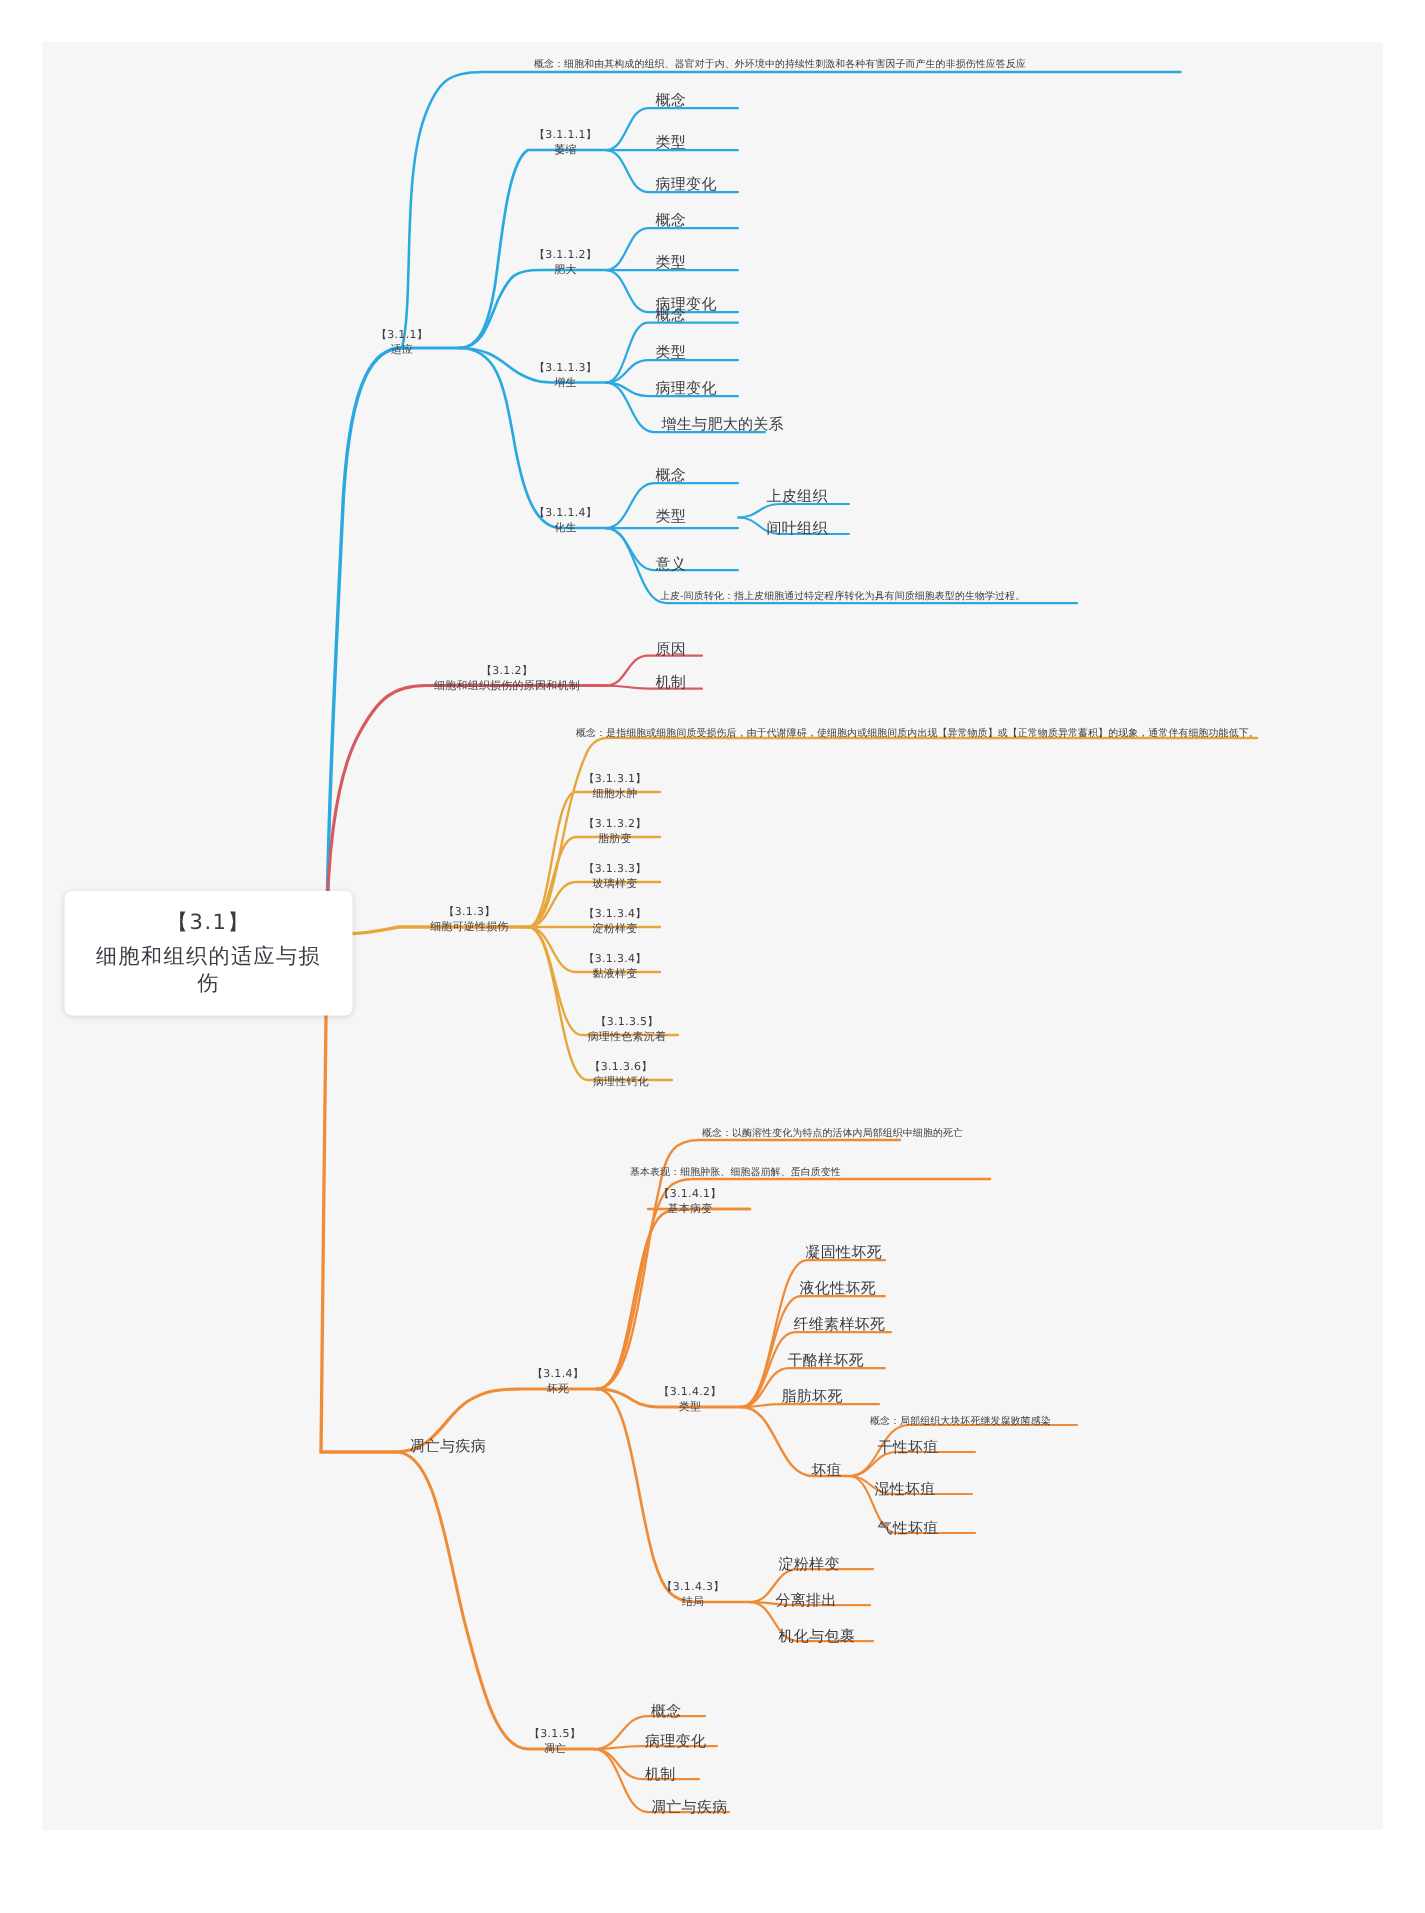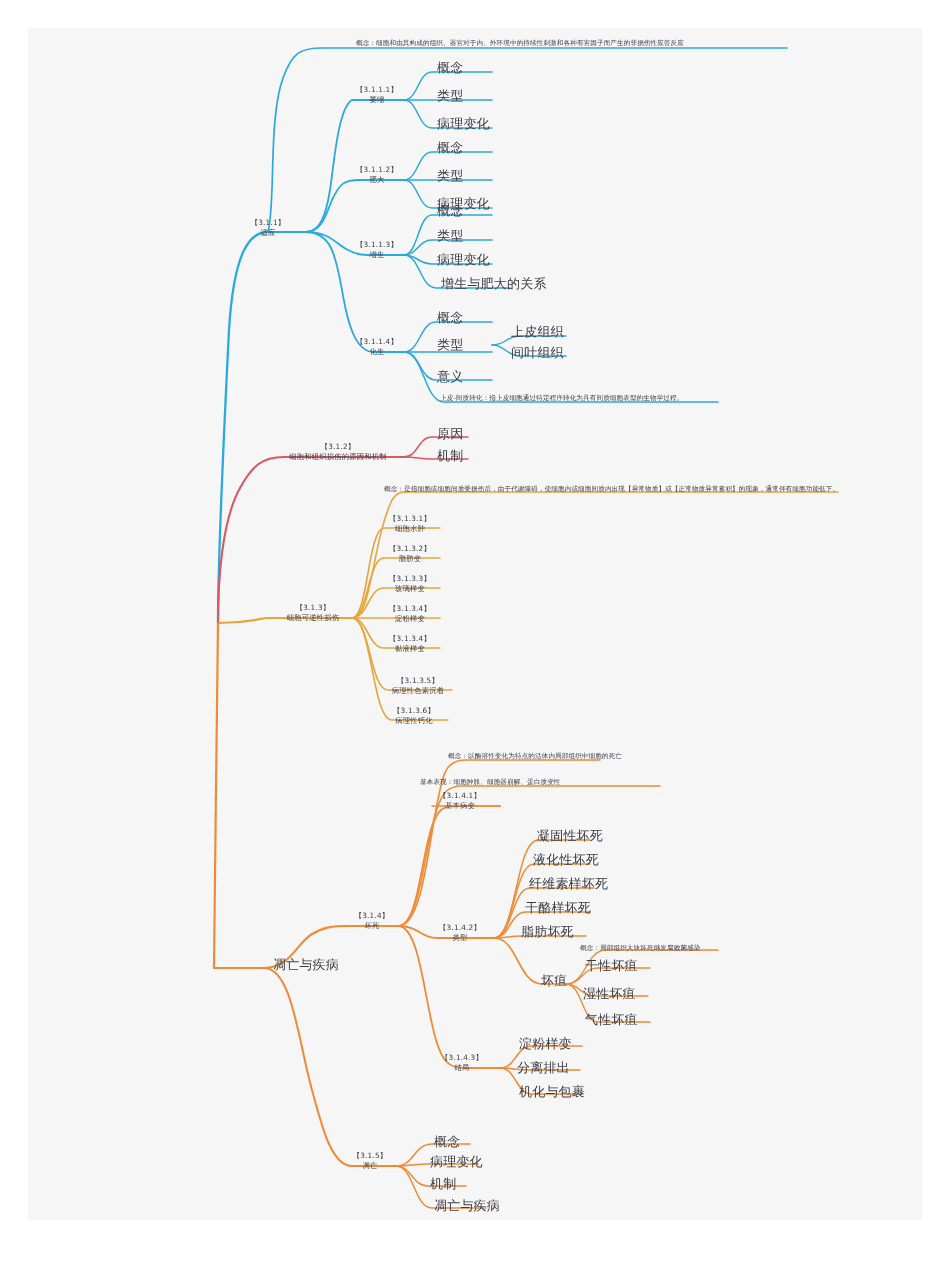--- a/index.html
+++ b/index.html
@@ -1,21 +1,21 @@
 <!DOCTYPE html>
 <html><head>
 <meta charset="utf-8">
 <style>
   html,body{margin:0;padding:0;background:#ffffff;}
   body{font-family:"DejaVu Sans","Liberation Sans",sans-serif;}
   #canvas{position:relative;width:950px;height:1275px;background:#ffffff;overflow:hidden;}
   #board{position:absolute;left:28px;top:28px;width:894px;height:1192px;background:#f6f6f6;border-radius:2px;}
   svg#links{position:absolute;left:0;top:0;width:950px;height:1275px;pointer-events:none;}
   .node{position:absolute;color:#3b3b44;white-space:nowrap;line-height:1.35;}
-  .lbl{font-size:13px;letter-spacing:.2px;text-align:center;}
+  .lbl{font-size:10px;letter-spacing:.2px;text-align:center;}
   .lbl2{font-size:7.3px;letter-spacing:.2px;text-align:center;}
   .long{font-size:6.6px;letter-spacing:.1px;}
   .root{position:absolute;background:#ffffff;border-radius:5px;box-shadow:0 1px 4px rgba(0,0,0,.13);
         padding:12px 16px;text-align:center;color:#3b3b44;}
   .root .l1{font-size:14px;margin-bottom:5px;letter-spacing:1px;}
   .root .l2{font-size:14px;letter-spacing:1px;}
   .ctr{position:absolute;transform:translateY(-50%);}
   .two{position:absolute;transform:translateY(-50%);text-align:center;}
   .two div{display:block;}
 </style>
@@ -107,20 +107,24 @@
       <path d="M500,1068 C516,1068 516,1094 532,1094 L582,1094" stroke="#ef8b36" stroke-width="1.5"></path>
 
       <path d="M264,968 C292,968 298,1040 312,1090 C322,1128 332,1166 352,1166 L396,1166" stroke="#ef8b36" stroke-width="2.0"></path>
       <path d="M396,1166 C414,1166 414,1144 432,1144 L470,1144" stroke="#ef8b36" stroke-width="1.5"></path>
       <path d="M396,1166 C412,1166 412,1164 428,1164 L478,1164" stroke="#ef8b36" stroke-width="1.5"></path>
       <path d="M396,1166 C412,1166 412,1186 428,1186 L466,1186" stroke="#ef8b36" stroke-width="1.5"></path>
       <path d="M396,1166 C414,1166 414,1208 432,1208 L486,1208" stroke="#ef8b36" stroke-width="1.5"></path>
     </g>
   </svg>
 
+  <div class="root" style="left:43px;top:594px;width:160px;">
+    <div class="l1">【3.1】</div>
+    <div class="l2">细胞和组织的适应与损伤</div>
+  </div>
 
   <div class="node long ctr" style="left:356px;top:43px;">概念：细胞和由其构成的组织、器官对于内、外环境中的持续性刺激和各种有害因子而产生的非损伤性应答反应</div>
 
   <div class="node lbl2 two" style="left:268px;top:228px;width:72px;margin-left:-36px;">
     <div>【3.1.1】</div>
     <div>适应</div>
   </div>
 
   <div class="node lbl2 two" style="left:377px;top:95px;width:56px;margin-left:-28px;">
     <div>【3.1.1.1】</div>
@@ -199,21 +203,21 @@
     <div>【3.1.3.6】</div>
     <div>病理性钙化</div>
   </div>
 
   <div class="node lbl ctr" style="left:273px;top:965px;">凋亡与疾病</div>
 
   <div class="node lbl2 two" style="left:372px;top:921px;width:56px;margin-left:-28px;">
     <div>【3.1.4】</div>
     <div>坏死</div>
   </div>
-  <div class="node long ctr" style="left:424px;top:756px;padding-left:24px;">概念：以酶溶性变化为特点的活体内局部组织中细胞的死亡</div>
+  <div class="node long ctr" style="left:444px;top:756px;padding-left:24px;">概念：以酶溶性变化为特点的活体内局部组织中细胞的死亡</div>
   <div class="node long ctr" style="left:420px;top:782px;">基本表现：细胞肿胀、细胞器崩解、蛋白质变性</div>
 
   <div class="node lbl2 two" style="left:460px;top:801px;width:58px;margin-left:-29px;">
     <div>【3.1.4.1】</div>
     <div>基本病变</div>
   </div>
 
   <div class="node lbl2 two" style="left:460px;top:933px;width:58px;margin-left:-29px;">
     <div>【3.1.4.2】</div>
     <div>类型</div>

